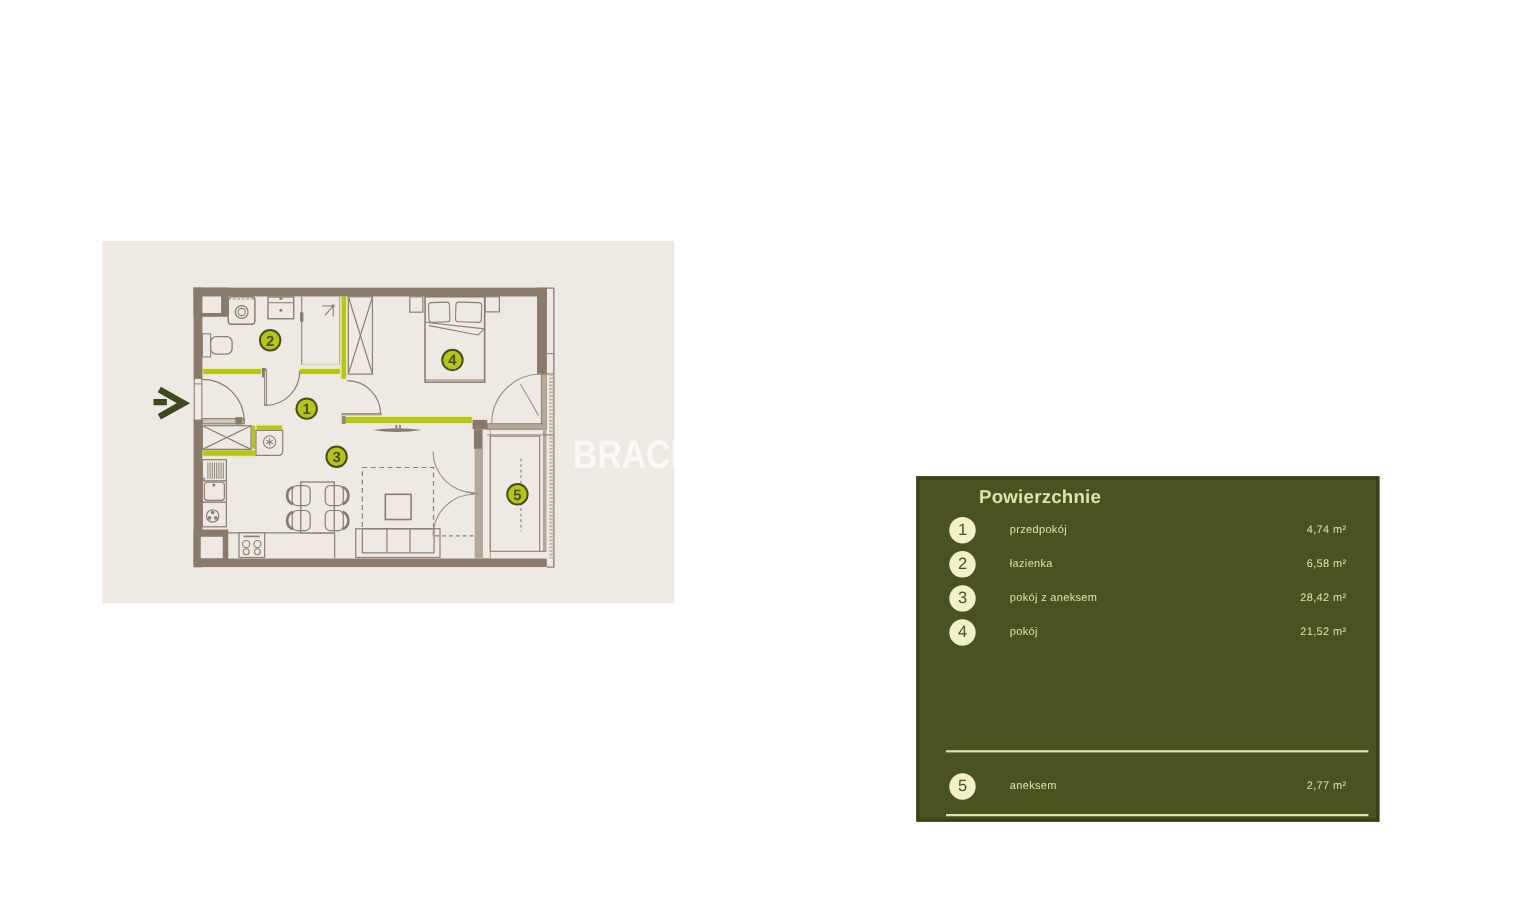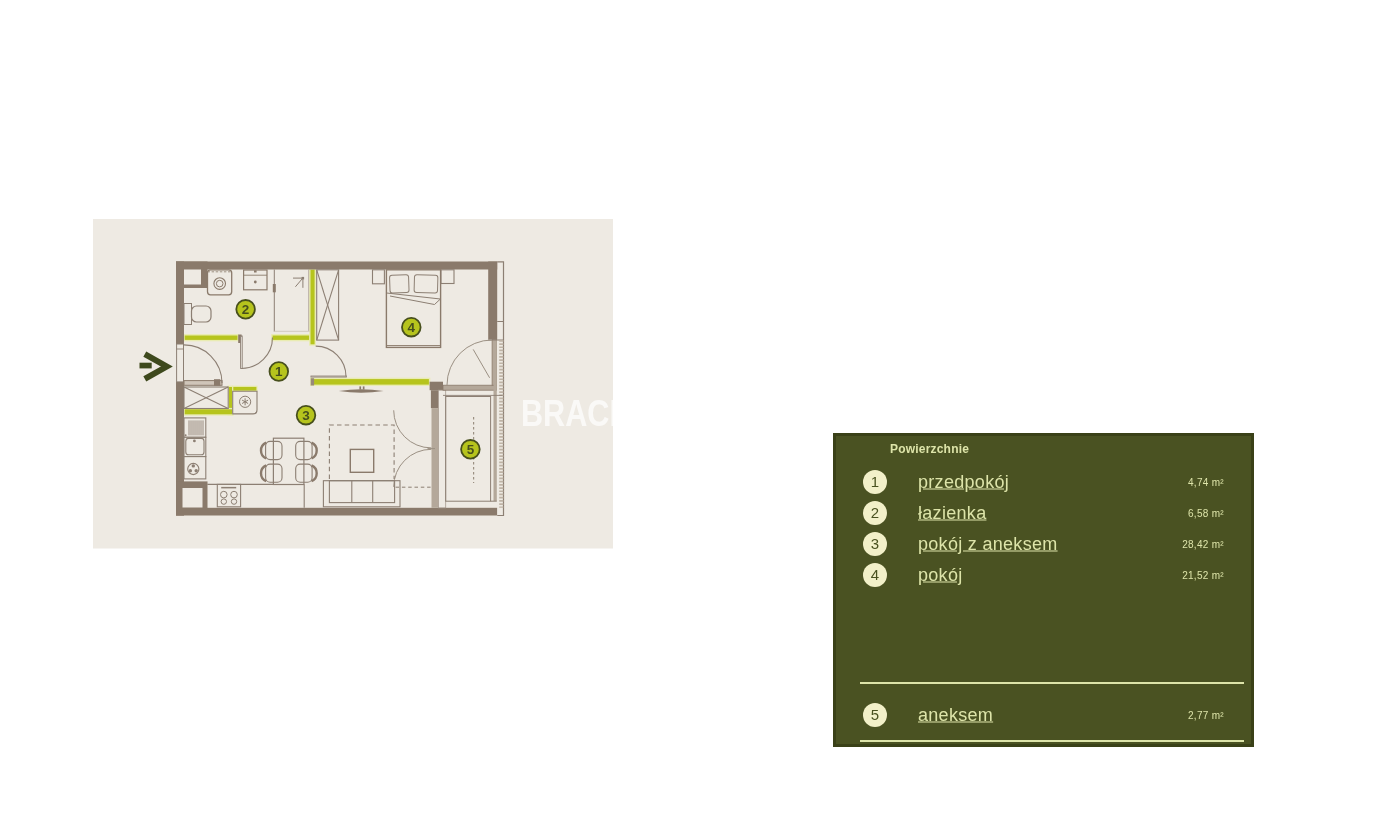--- a/index.html
+++ b/index.html
@@ -1,21 +1,21 @@
 <!DOCTYPE html>
 <html><head>
 <meta charset="utf-8">
 <style>
   html,body{margin:0;padding:0;background:#ffffff;}
   body{width:1379px;height:824px;position:relative;font-family:"Liberation Sans",sans-serif;overflow:hidden;}
   .panel{position:absolute;left:833px;top:433px;width:421px;height:314px;background:#4a5222;border:3px solid #3a4118;box-sizing:border-box;}
-  .ptitle{position:absolute;left:28px;top:6px;font-size:12px;font-weight:bold;color:#dde4a9;letter-spacing:0.2px;padding-left:26px;}
+  .ptitle{position:absolute;left:28px;top:6px;font-size:17px;font-weight:bold;color:#dde4a9;letter-spacing:0.2px;padding-left:26px;}
   .row{position:absolute;left:0;width:100%;height:24px;}
   .badge{position:absolute;left:27px;top:0;width:24px;height:24px;border-radius:50%;background:#f2f0c9;color:#4a5220;font-size:15px;text-align:center;line-height:24px;}
-  .lbl{position:absolute;left:82px;top:50%;transform:translateY(-50%);font-size:18px;color:#dde4a9;letter-spacing:0.3px;text-decoration:underline;}
+  .lbl{position:absolute;left:82px;top:50%;transform:translateY(-50%);font-size:10px;color:#dde4a9;letter-spacing:0.3px;}
   .val{position:absolute;right:27px;top:50%;transform:translateY(-50%);font-size:10px;color:#dde4a9;letter-spacing:0.3px;}
   .rule{position:absolute;left:24px;width:384px;height:2px;background:#dde4a9;}
 </style>
 </head>
 <body>
 
 <svg id="plan" width="1379" height="824" viewBox="0 0 1379 824" xmlns="http://www.w3.org/2000/svg" style="position:absolute;left:0;top:0;">
 <defs>
 <clipPath id="beigeclip">
         <rect x="93" y="219" width="520" height="329.5"></rect>

